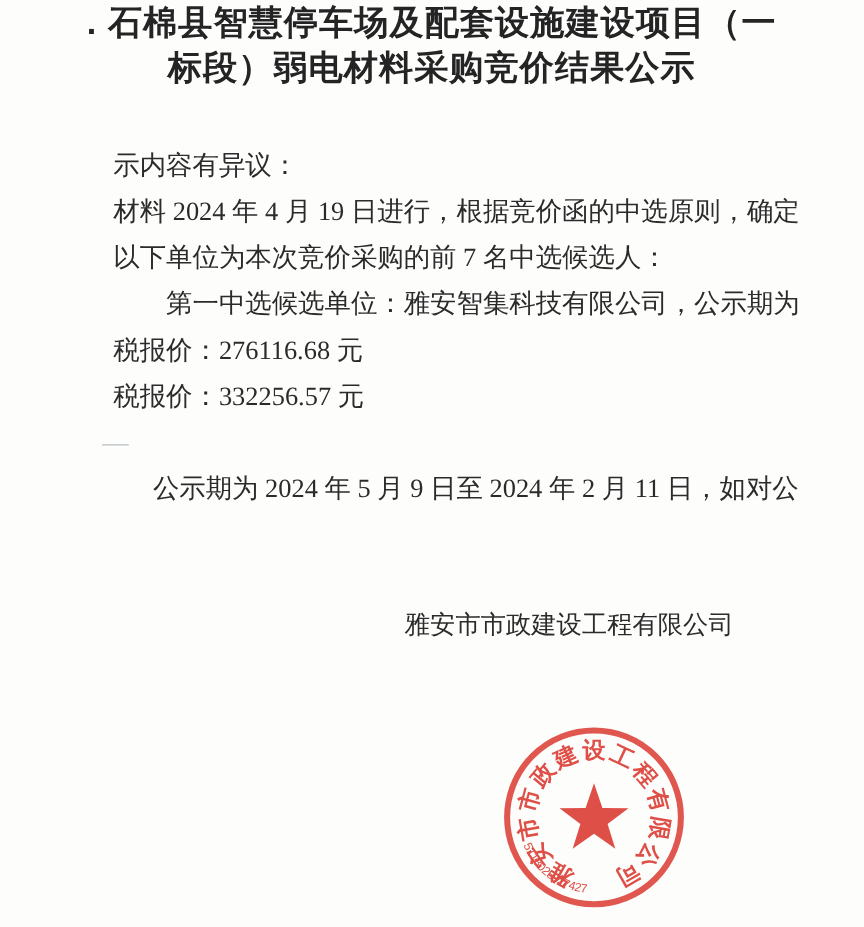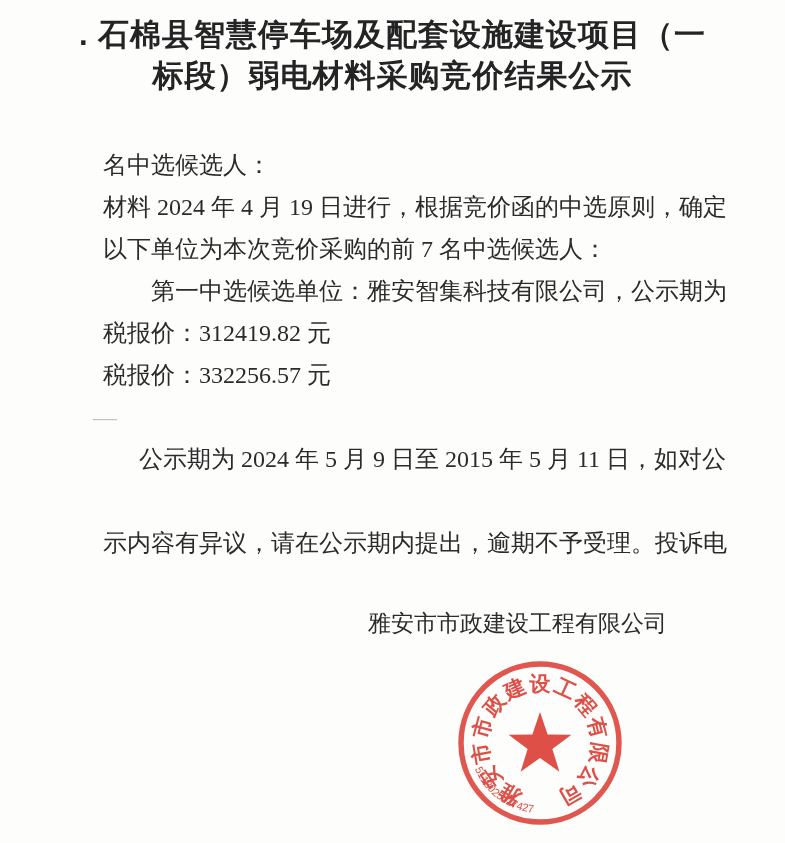--- a/index.html
+++ b/index.html
@@ -5,21 +5,20 @@
   html,body { margin:0; padding:0; }
   .page {
     position:relative;
     width:785px; height:843px;
     background:#fdfdfc;
     overflow:hidden;
     font-family:"Liberation Serif","DejaVu Serif",serif;
     color:#2b2b2b;
   }
   .title {
-    padding-top:14px;
     text-align:center;
     font-family:"Liberation Sans","DejaVu Sans",sans-serif;
     font-weight:700;
     font-size:31px;
     line-height:41px;
     letter-spacing:1px;
     color:#242424;
   }
   .body-text {
     margin:48px 0 0 103px;
@@ -76,35 +75,34 @@
 <body>
 
 <div class="page">
 
   <div class="title">
     <div class="line">. 石棉县智慧停车场及配套设施建设项目（一</div>
     <div class="line">标段）弱电材料采购竞价结果公示</div>
   </div>
 
   <div class="body-text">
-    <div class="line">名中选候选人：</div>
+    <div class="line">示内容有异议：</div>
 
     <div class="line">材料 2024 年 4 月 19 日进行，根据竞价函的中选原则，确定</div>
     <div class="line">以下单位为本次竞价采购的前 7 名中选候选人：</div>
 
     <div class="line indent">第一中选候选单位：雅安智集科技有限公司，公示期为</div>
 
-    <div class="line">税报价：312419.82 元</div>
+    <div class="line">税报价：276116.68 元</div>
 
     <div class="line">税报价：332256.57 元</div>
 
     <div class="line indent rel">
-      <span class="artifact-dash">—</span><span>公示期为 2024 年 5 月 9 日至 2015 年 5 月 11 日，如对公</span>
+      <span class="artifact-dash">—</span><span>公示期为 2024 年 5 月 9 日至 2024 年 2 月 11 日，如对公</span>
     </div>
-    <div class="line">示内容有异议，请在公示期内提出，逾期不予受理。投诉电</div>
   </div>
 
   <div class="signature">
     <div class="line company">雅安市市政建设工程有限公司</div>
 
   </div>
 
   <div class="seal" style="color: rgb(222, 64, 56);">
     <svg viewBox="0 0 204 204" id="seal-svg">
       <circle class="seal-ring" cx="102" cy="102" r="79"></circle>

